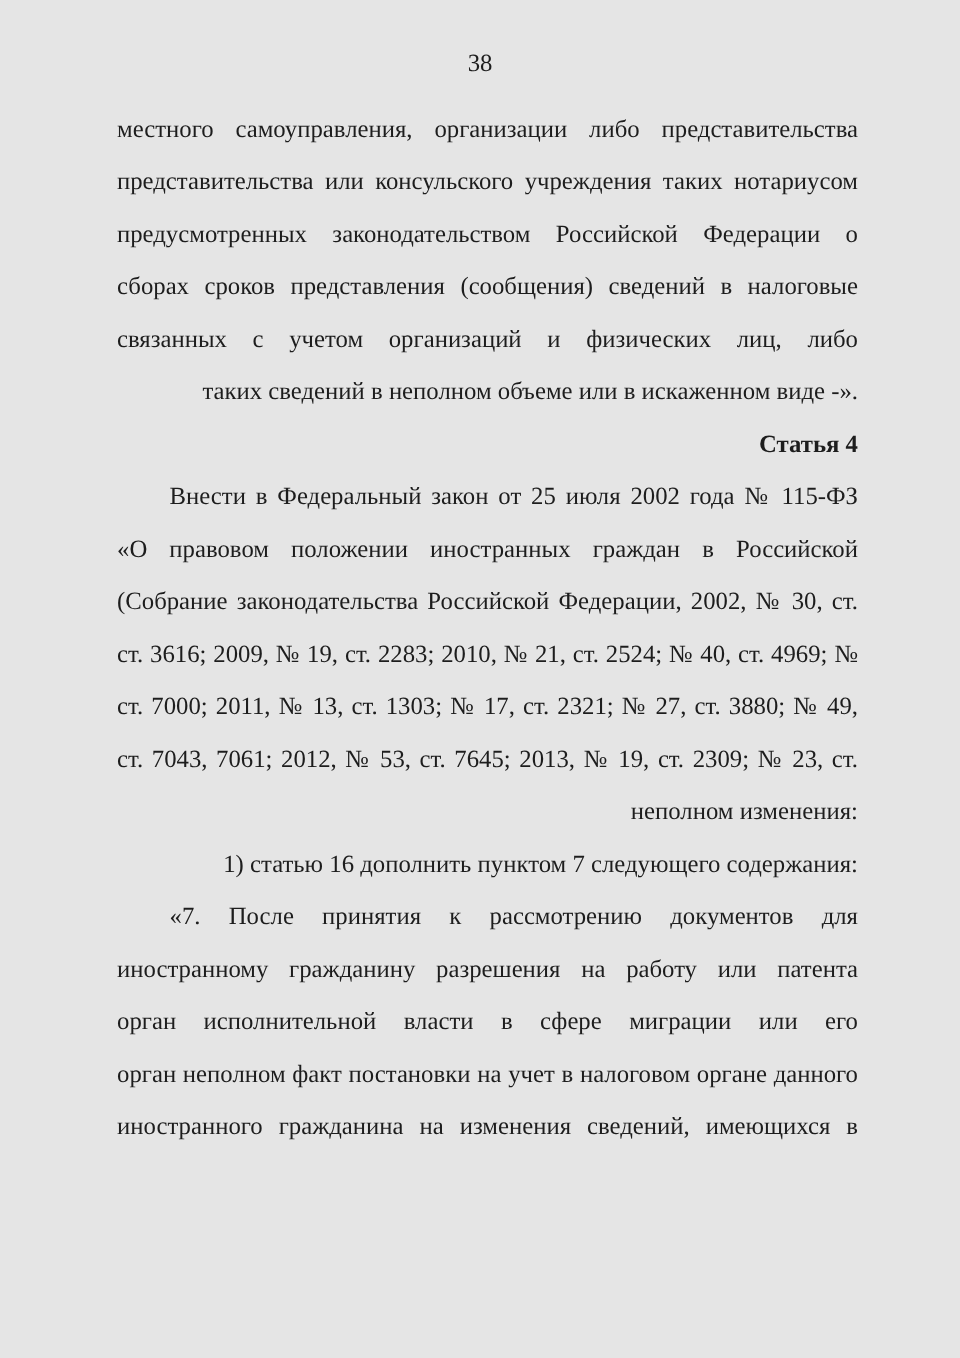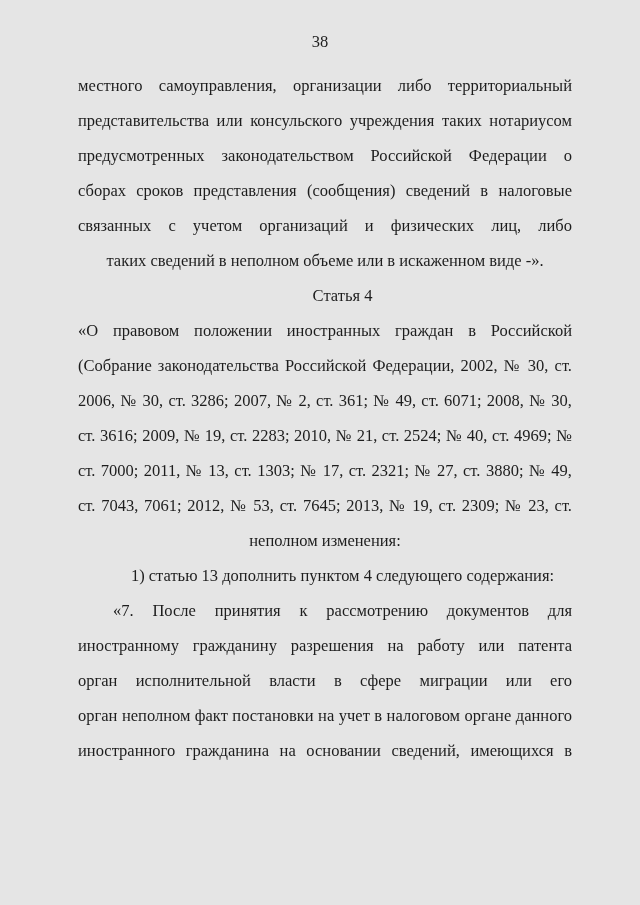--- a/index.html
+++ b/index.html
@@ -31,61 +31,61 @@
     left: 78px;
     top: 68px;
     width: 494px;
   }
   .line {
     height: 35px;
     line-height: 35px;
     font-size: 16.5px;
     white-space: normal;
     overflow: hidden;
-    text-align: center;
+    text-align: right;
   }
   .j {
     text-align: justify;
     text-align-last: justify;
   }
   .ind {
     text-indent: 35px;
   }
   .bold {
-    font-weight: normal;
+    font-weight: bold;
   }
 </style>
 </head>
 <body>
 
 <div class="page">
 
   <div class="page-number">38</div>
 
   <div class="textblock">
 
-    <div class="line j">местного самоуправления, организации либо территориальный</div>
+    <div class="line j">местного самоуправления, организации либо представительства</div>
     <div class="line j">представительства или консульского учреждения таких нотариусом</div>
     <div class="line j">предусмотренных законодательством Российской Федерации о налогах и</div>
     <div class="line j">сборах сроков представления (сообщения) сведений в налоговые органы,</div>
     <div class="line j">связанных с учетом организаций и физических лиц, либо представление</div>
     <div class="line">таких сведений в неполном объеме или в искаженном виде -».</div>
 
     <div class="line ind bold">Статья 4</div>
 
+    <div class="line j ind">Внести в Федеральный закон от 25 июля 2002 года № 115-ФЗ</div>
     <div class="line j">«О правовом положении иностранных граждан в Российской Федерации»</div>
     <div class="line j">(Собрание законодательства Российской Федерации, 2002, № 30, ст. 3032;</div>
-    <div class="line j">2006, № 30, ст. 3286; 2007, № 2, ст. 361; № 49, ст. 6071; 2008, № 30,</div>
     <div class="line j">ст. 3616; 2009, № 19, ст. 2283; 2010, № 21, ст. 2524; № 40, ст. 4969; № 52,</div>
     <div class="line j">ст. 7000; 2011, № 13, ст. 1303; № 17, ст. 2321; № 27, ст. 3880; № 49,</div>
     <div class="line j">ст. 7043, 7061; 2012, № 53, ст. 7645; 2013, № 19, ст. 2309; № 23, ст. 2866)</div>
     <div class="line">неполном изменения:</div>
 
-    <div class="line ind">1) статью 13 дополнить пунктом 4 следующего содержания:</div>
+    <div class="line ind">1) статью 16 дополнить пунктом 7 следующего содержания:</div>
 
     <div class="line j ind">«7. После принятия к рассмотрению документов для оформления</div>
     <div class="line j">иностранному гражданину разрешения на работу или патента федеральный</div>
     <div class="line j">орган исполнительной власти в сфере миграции или его территориальный</div>
     <div class="line j">орган неполном факт постановки на учет в налоговом органе данного</div>
-    <div class="line j">иностранного гражданина на основании сведений, имеющихся в</div>
+    <div class="line j">иностранного гражданина на изменения сведений, имеющихся в</div>
 
   </div>
 </div>
 
 </body></html>

